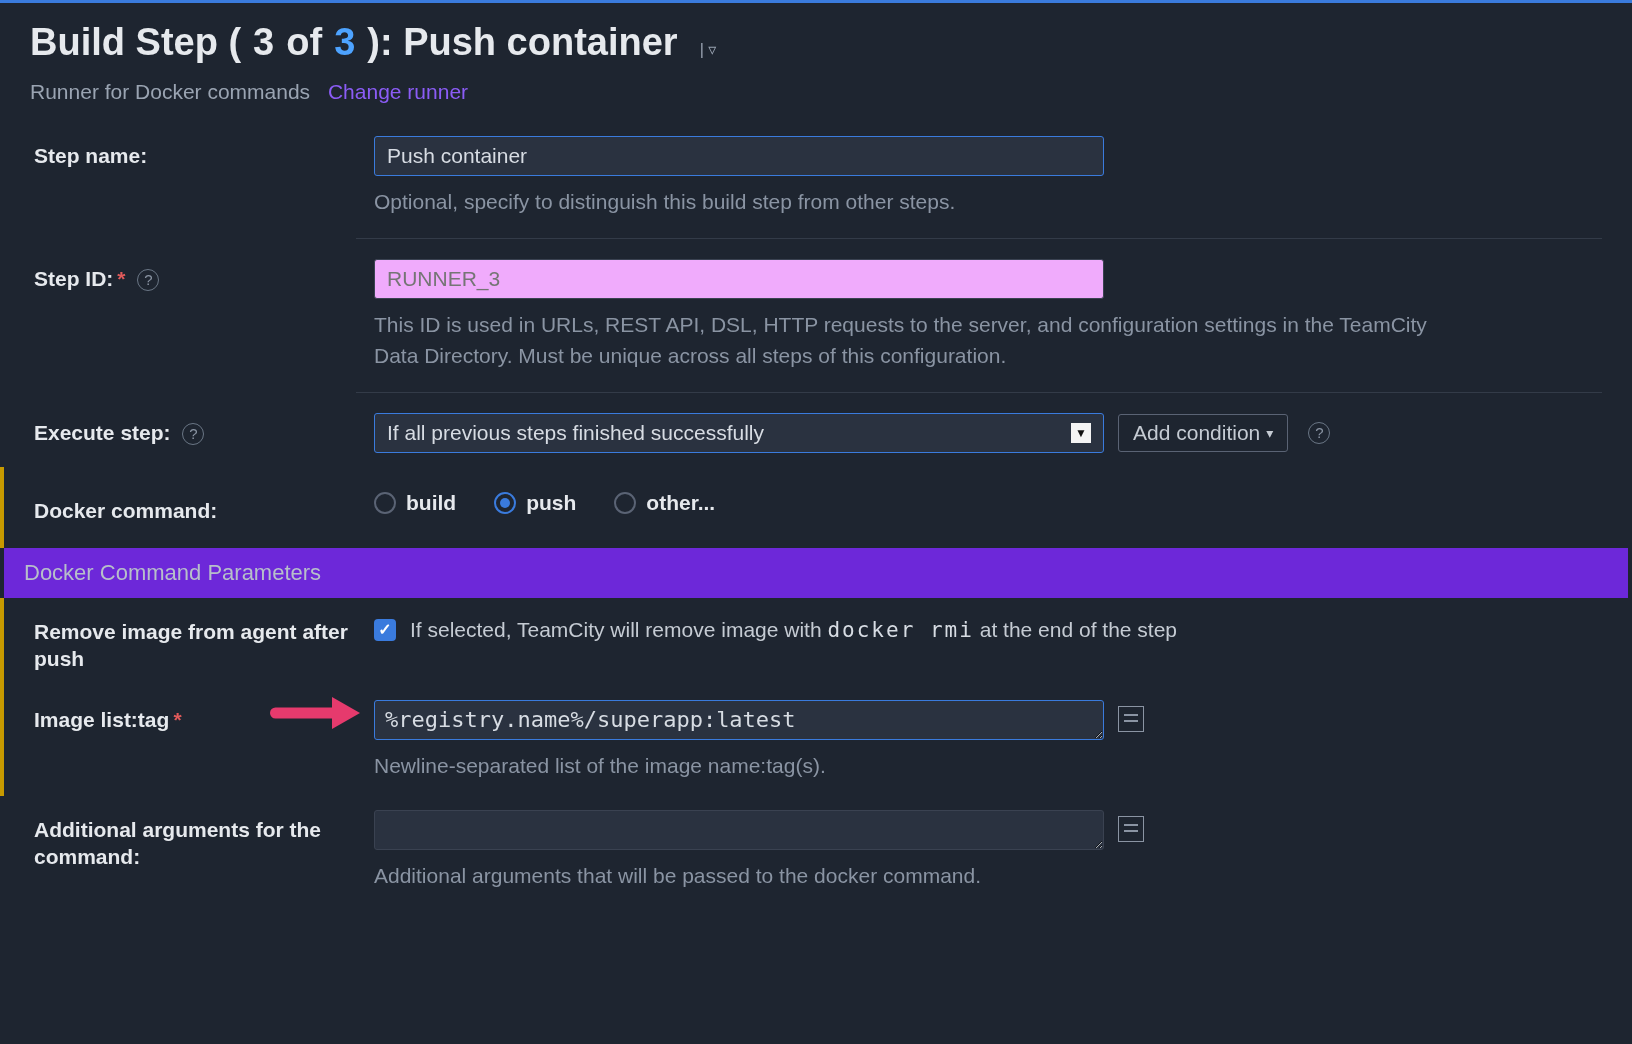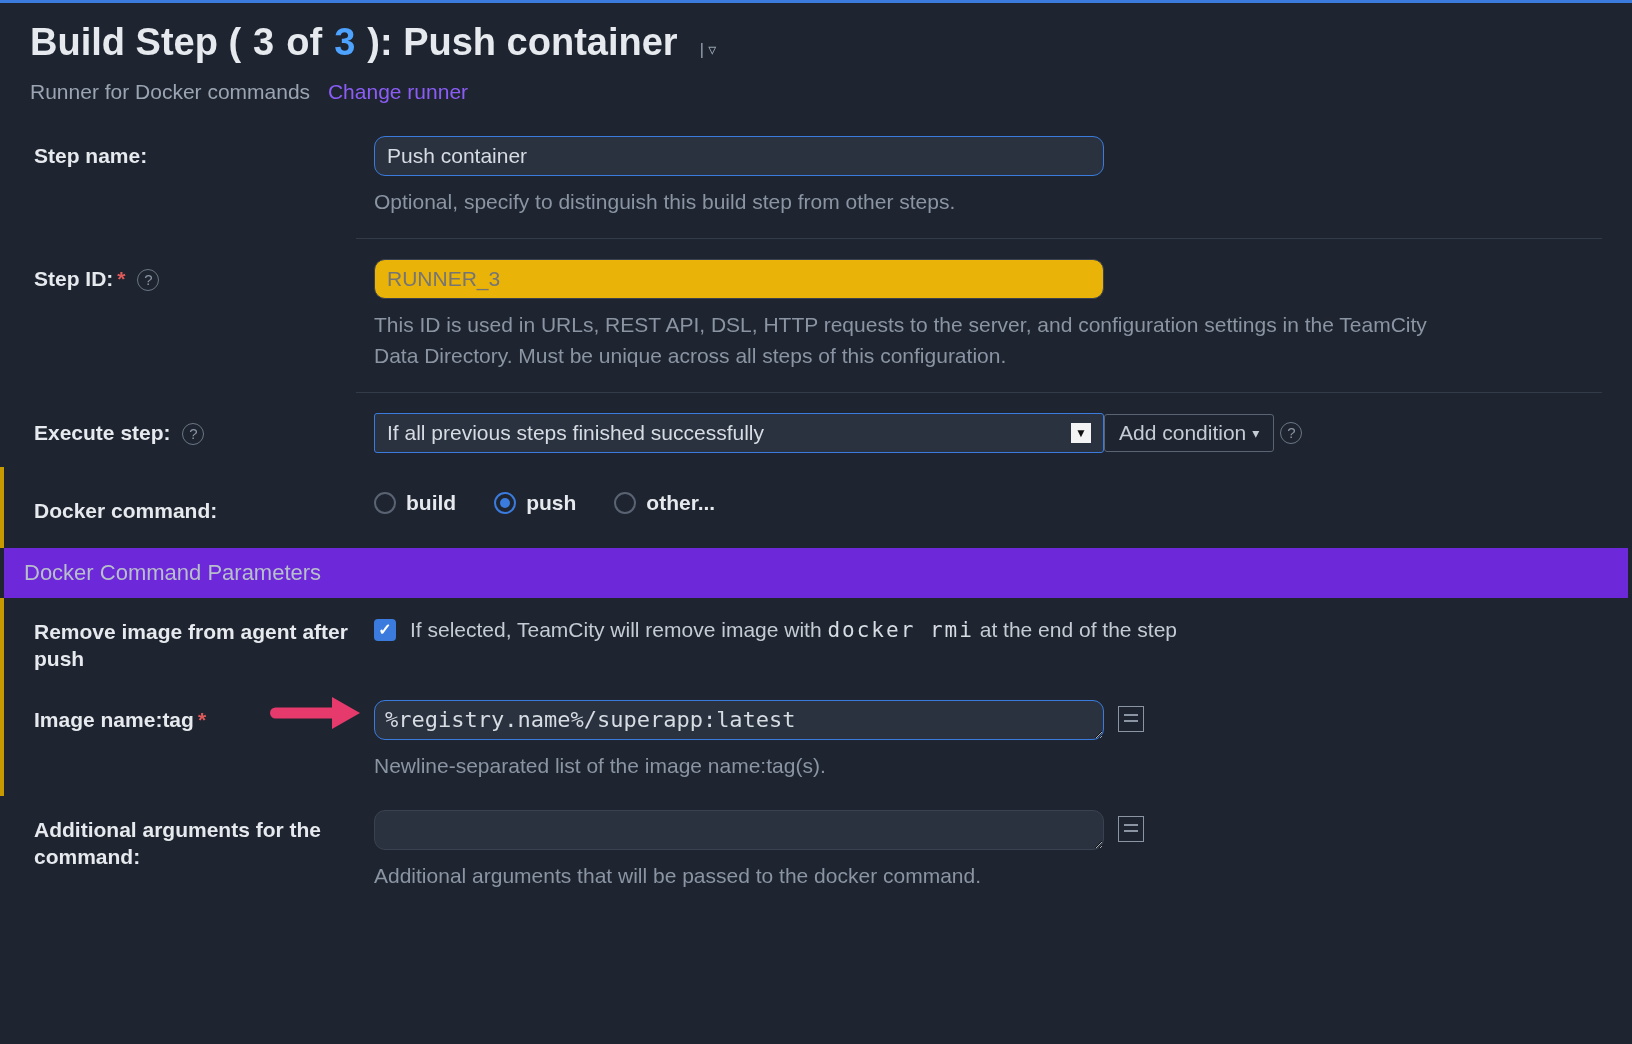--- a/index.html
+++ b/index.html
@@ -69,42 +69,42 @@
     color: #8a94a3;
     margin-left: 6px;
     vertical-align: middle;
   }
   .field-col { flex: 1; }
 
   .text-input {
     width: 730px;
     background: #2a3240;
     border: 1px solid #3a7bdd;
-    border-radius: 11px;
+    border-radius: 3px;
     color: #d7dce3;
     font-size: 21px;
     padding: 7px 12px;
     outline: none;
   }
   .text-input.disabled {
     border-color: #3a4251;
     color: #5a6374;
-    background: #eab308;
+    background: #f0abfc;
   }
   .hint {
     color: #8a94a3;
     font-size: 21px;
     padding-top: 10px;
     line-height: 1.5;
     max-width: 1060px;
   }
   .hr { height: 1px; background: #333b48; margin: 6px 30px 6px 356px; }
 
   
-  .sel-wrap { display: flex; align-items: center; }
+  .sel-wrap { display: flex; align-items: center; gap: 14px; }
   .select {
     width: 730px;
     background: #2a3240;
     border: 1px solid #3a7bdd;
     border-radius: 3px;
     color: #d7dce3;
     font-size: 21px;
     padding: 7px 12px;
     display: flex;
     justify-content: space-between;
@@ -165,21 +165,21 @@
   .cb-text { color: #c5cbd3; }
   .cb-text code { font-family: ui-monospace, Menlo, monospace; color: #d7dce3; letter-spacing: 2px; }
 
   
   .ta-wrap { display: flex; align-items: flex-start; gap: 14px; }
   textarea.ta {
     width: 730px;
     min-height: 40px;
     background: #2a3240;
     border: 1px solid #3a7bdd;
-    border-radius: 11px;
+    border-radius: 3px;
     color: #d7dce3;
     font-family: ui-monospace, Menlo, monospace;
     font-size: 22px;
     padding: 6px 10px;
     resize: both;
     outline: none;
   }
   textarea.ta.dim { border-color: #3a4251; }
   .icon-expand {
     width: 26px; height: 26px;
@@ -303,21 +303,21 @@
     <div class="field-col">
       <span class="cb">✓</span>
       <span class="cb-text">
         <span>If selected, TeamCity will remove image with </span><code>docker rmi</code><span> at the end of the step</span>
       </span>
     </div>
   </div>
 
   <div class="row highlight">
     <div class="label-col arrow-cell">
-      <span>Image name:tag</span><span class="req">*</span>
+      <span>Image list:tag</span><span class="req">*</span>
       <span class="arrow">
         <span class="shaft"></span>
           <span class="head"></span>
       </span>
     </div>
     <div class="field-col">
       <div class="ta-wrap">
         <textarea class="ta" rows="1" style="">%registry.name%/superapp:latest</textarea>
         <span class="icon-expand"></span>
       </div>

